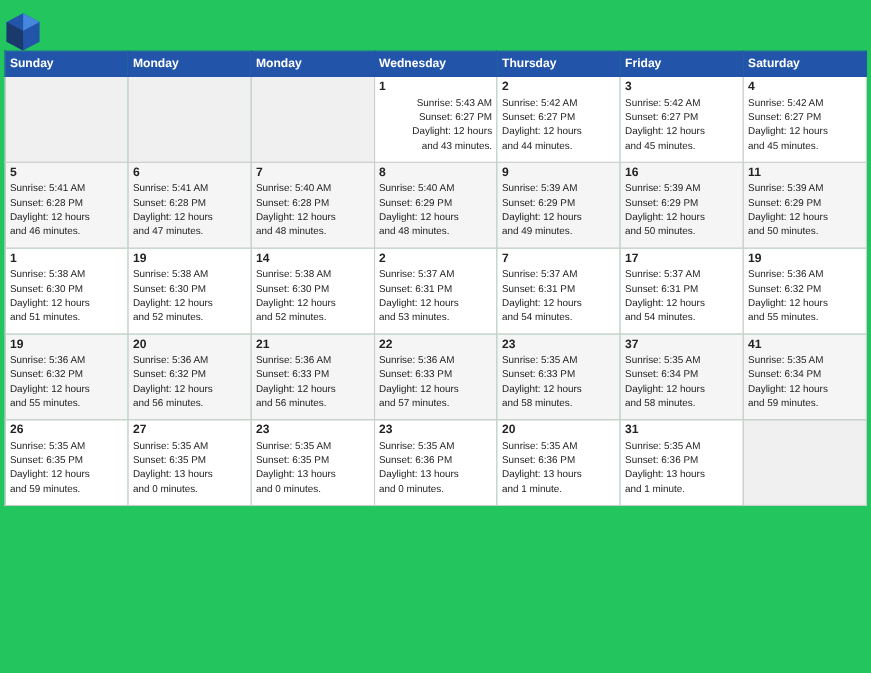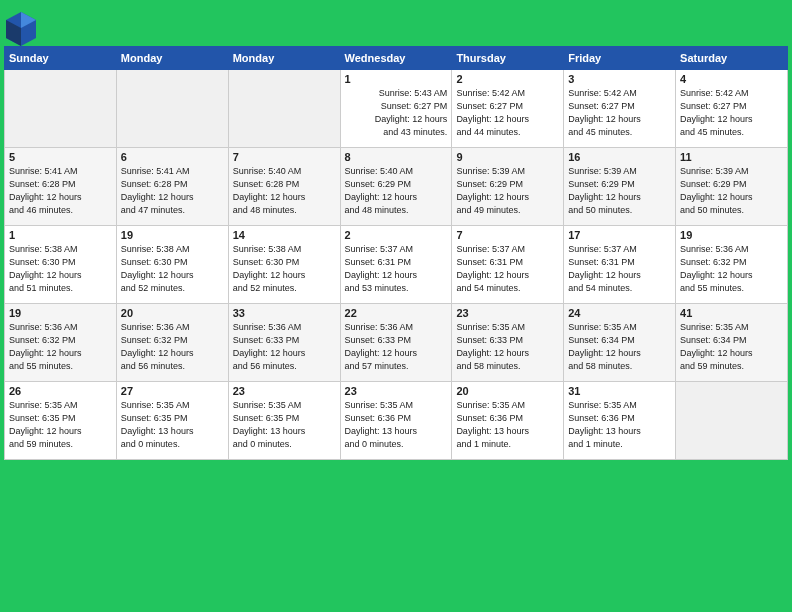--- a/index.html
+++ b/index.html
@@ -266,42 +266,42 @@
 and 55 minutes.</div>
           </td>
           <td>
             <div class="day-number">20</div>
             <div class="day-info" style="white-space: pre-line;">Sunrise: 5:36 AM
 Sunset: 6:32 PM
 Daylight: 12 hours
 and 56 minutes.</div>
           </td>
           <td>
-            <div class="day-number">33</div>
+            <div class="day-number">21</div>
             <div class="day-info" style="white-space: pre-line;">Sunrise: 5:36 AM
 Sunset: 6:33 PM
 Daylight: 12 hours
 and 56 minutes.</div>
           </td>
           <td>
             <div class="day-number">22</div>
             <div class="day-info" style="white-space: pre-line;">Sunrise: 5:36 AM
 Sunset: 6:33 PM
 Daylight: 12 hours
 and 57 minutes.</div>
           </td>
           <td>
             <div class="day-number">23</div>
             <div class="day-info" style="white-space: pre-line;">Sunrise: 5:35 AM
 Sunset: 6:33 PM
 Daylight: 12 hours
 and 58 minutes.</div>
           </td>
           <td>
-            <div class="day-number">24</div>
+            <div class="day-number">37</div>
             <div class="day-info" style="white-space: pre-line;">Sunrise: 5:35 AM
 Sunset: 6:34 PM
 Daylight: 12 hours
 and 58 minutes.</div>
           </td>
           <td>
             <div class="day-number">41</div>
             <div class="day-info" style="white-space: pre-line;">Sunrise: 5:35 AM
 Sunset: 6:34 PM
 Daylight: 12 hours

